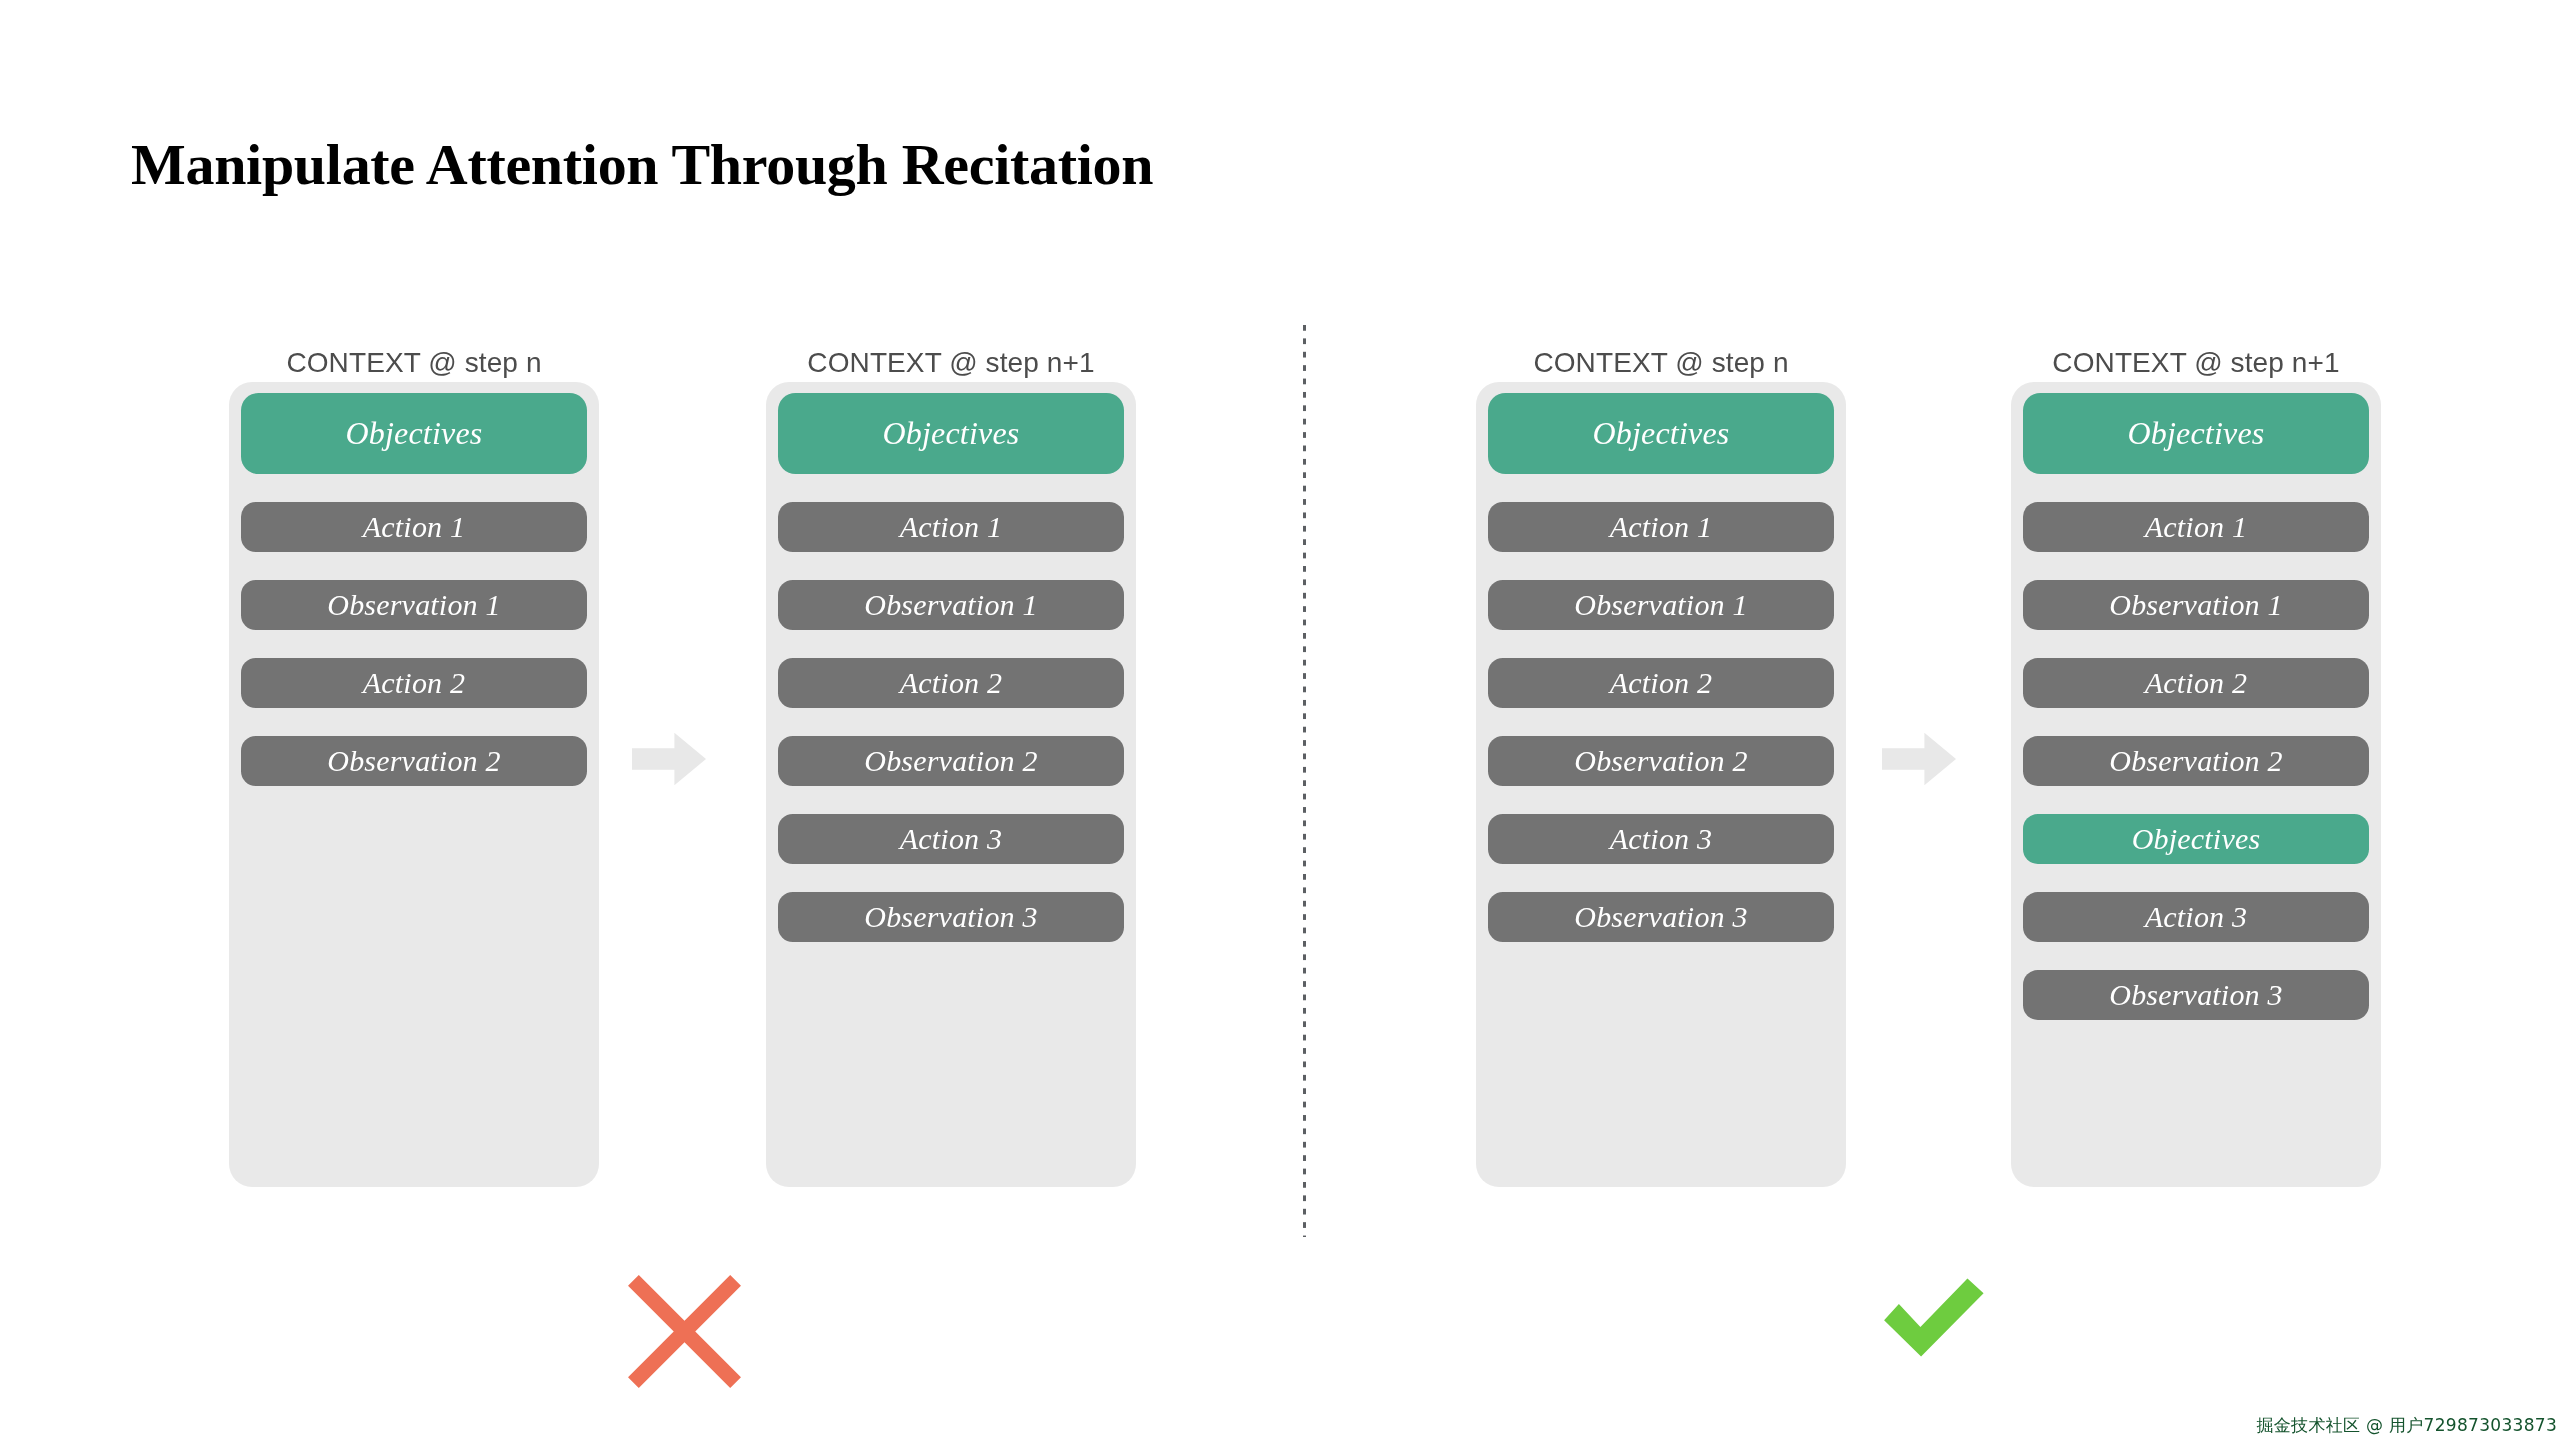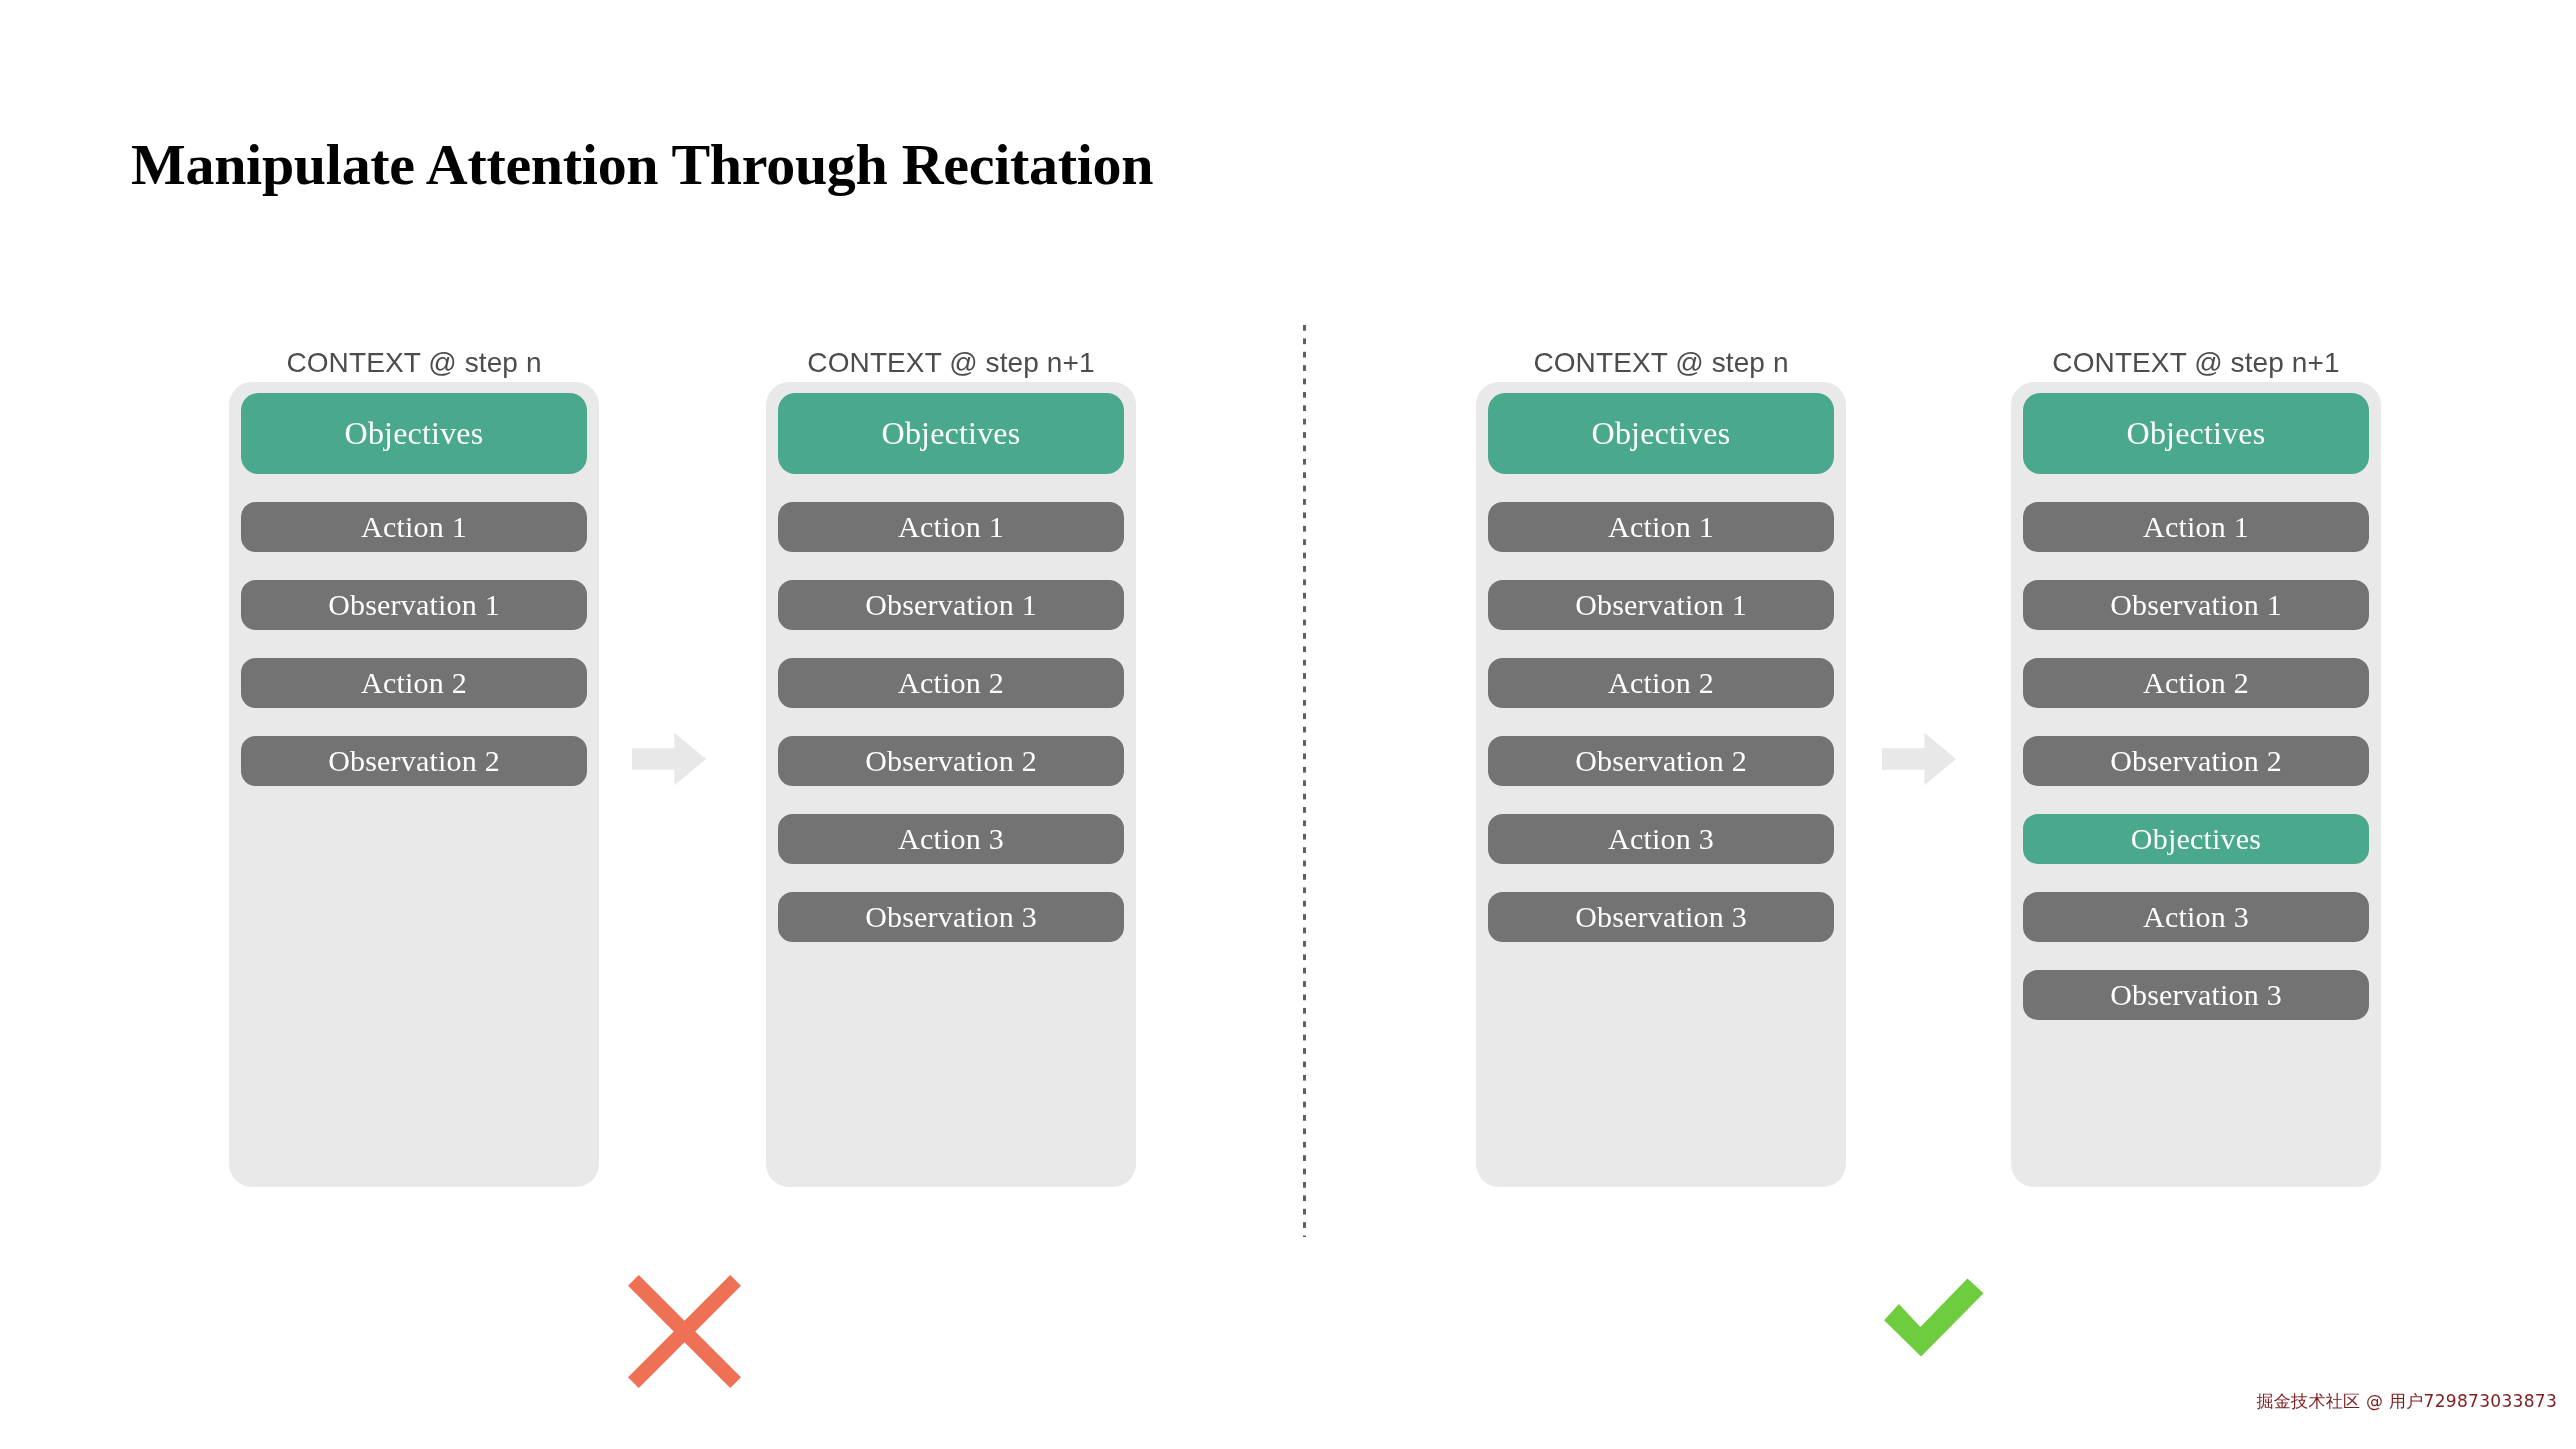--- a/index.html
+++ b/index.html
@@ -75,20 +75,21 @@
     margin-bottom: 28px;
     display: flex;
     align-items: center;
     justify-content: center;
     box-sizing: border-box;
     font-family: "Liberation Serif", serif;
     font-size: 30px;
     color: #ffffff;
     letter-spacing: 0.2px;
     white-space: nowrap;
+    font-style: italic;
   }
   .block.gray { background: #737373; }
   .block.teal { background: #4aa98c; }
   .block.tall {
     height: 81px;
     border-radius: 17.4px;
     font-size: 32px;
   }
 
   
@@ -116,24 +117,24 @@
     position: absolute;
     width: 121px;
     height: 121px;
   }
   .verdict svg { display: block; width: 121px; height: 121px; }
 
   
   .watermark {
     position: absolute;
     right: 19px;
-    bottom: 36px;
+    bottom: 12px;
     font-family: "DejaVu Sans", sans-serif;
     font-size: 17px;
-    color: #7f1d1d;
+    color: #14532d;
     white-space: nowrap;
     letter-spacing: 0.3px;
   }
 </style>
 </head>
 <body>
 
 <h1 class="page-title">Manipulate Attention Through Recitation</h1>
 
 <div class="diagram">

